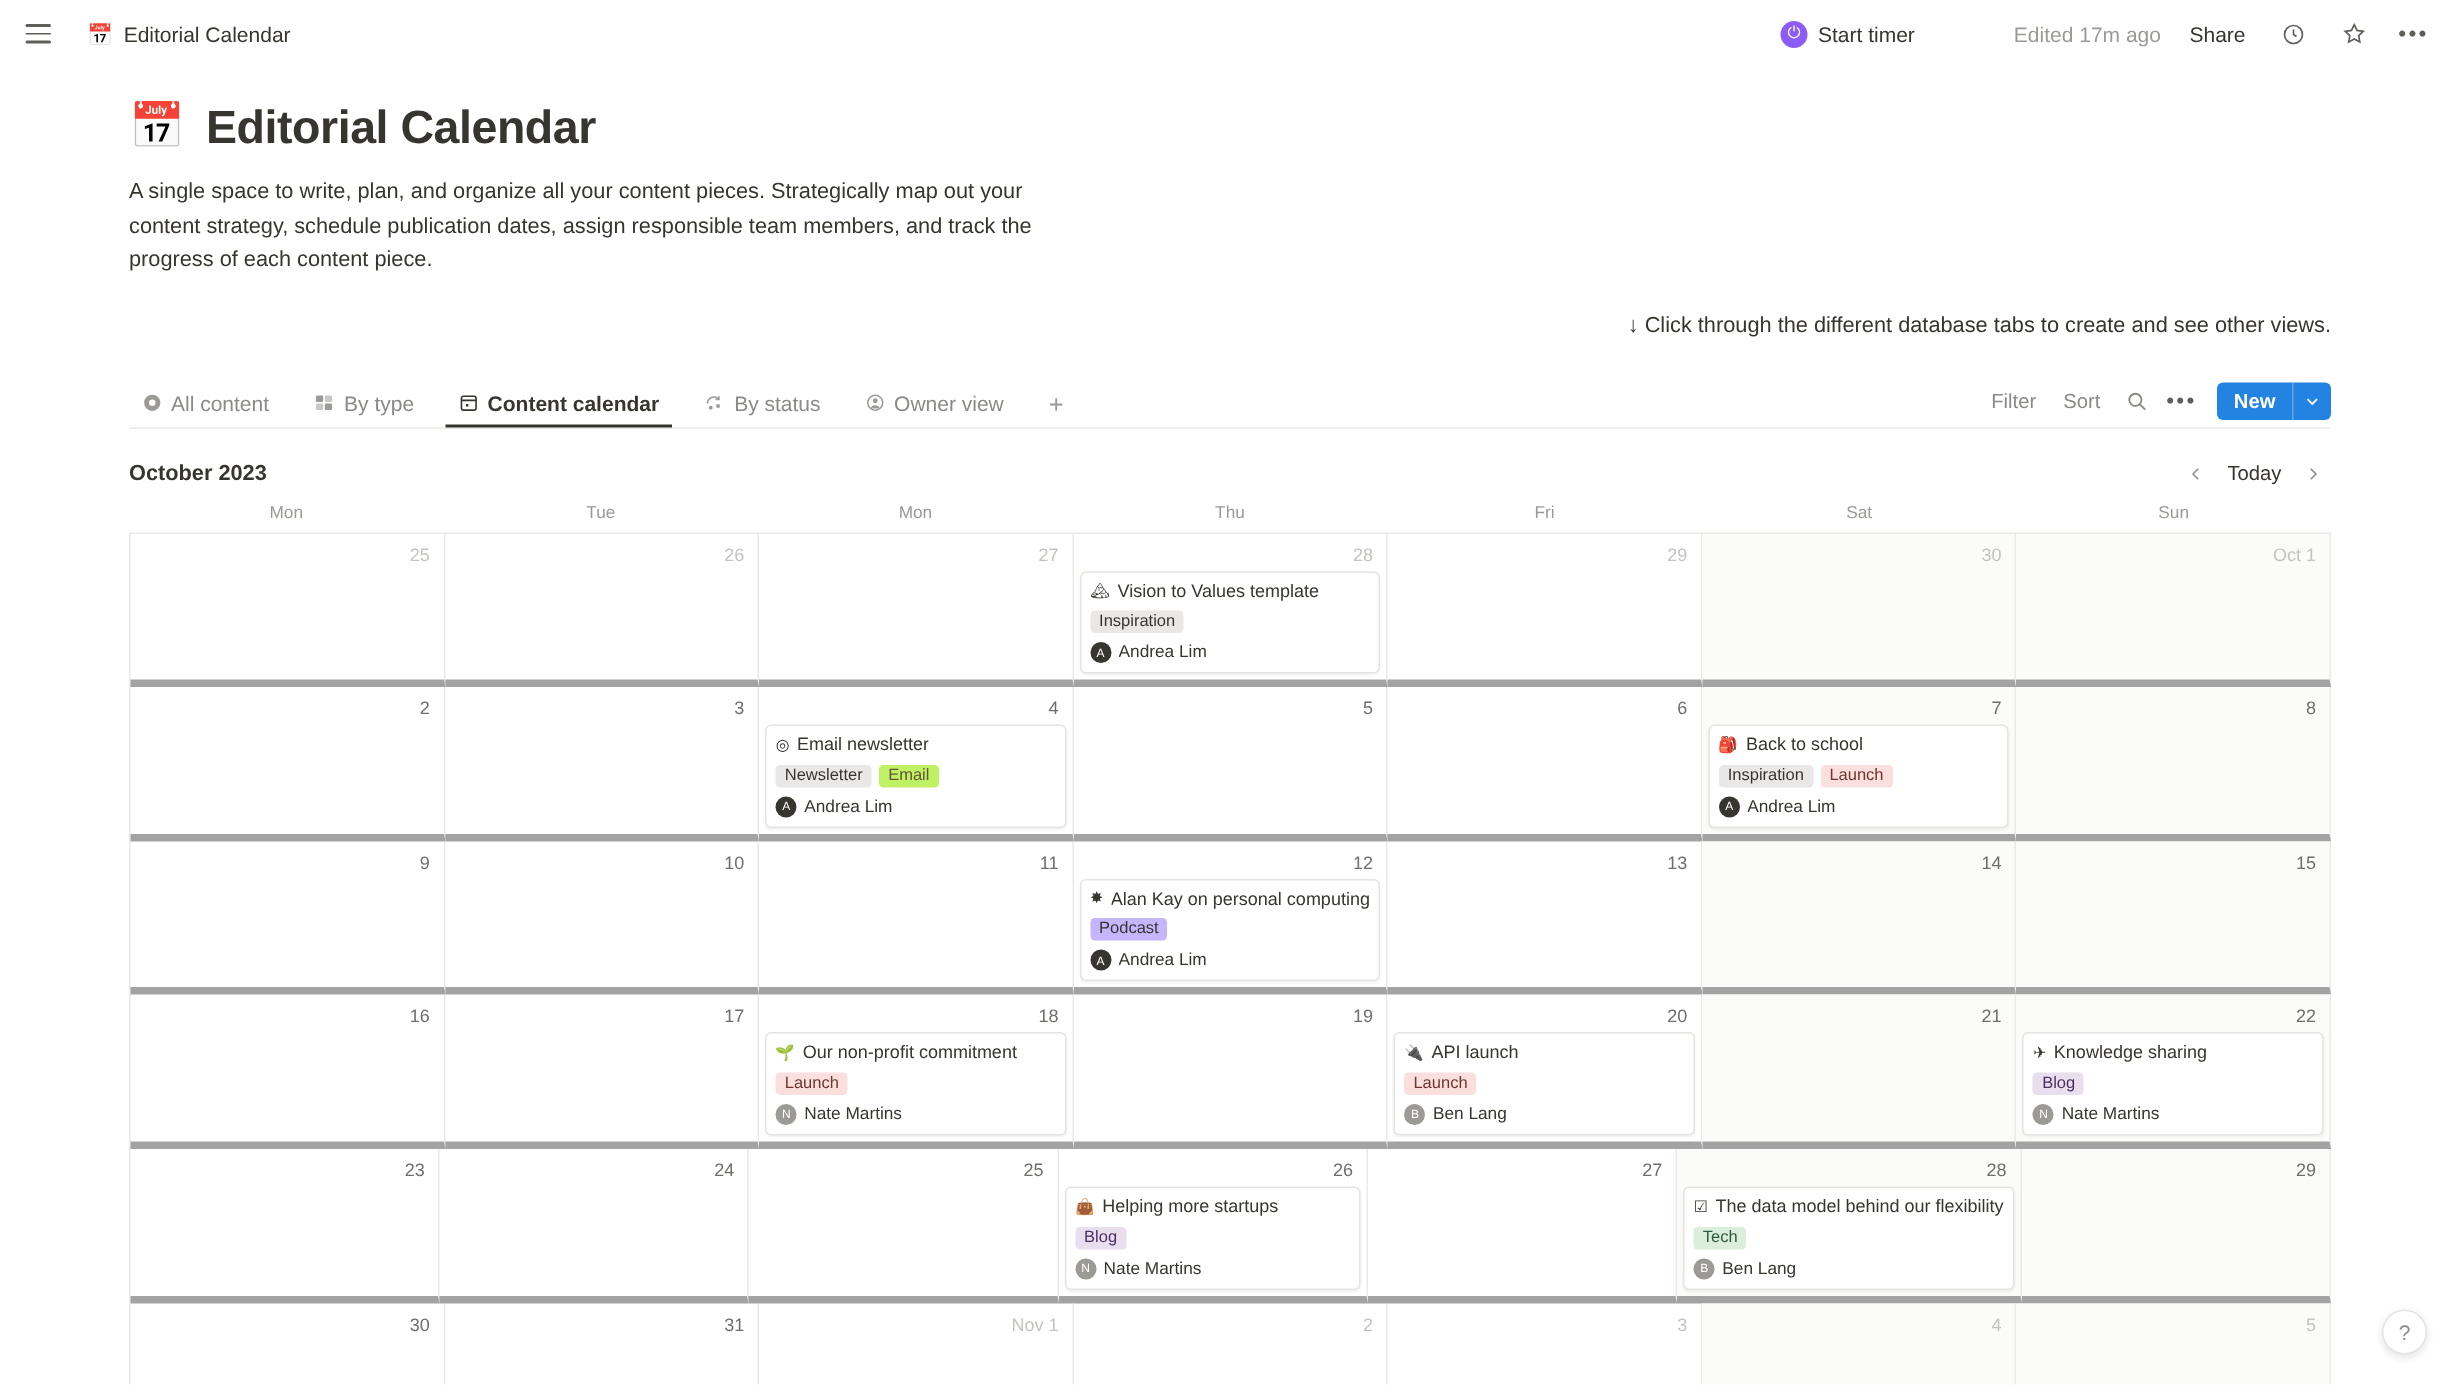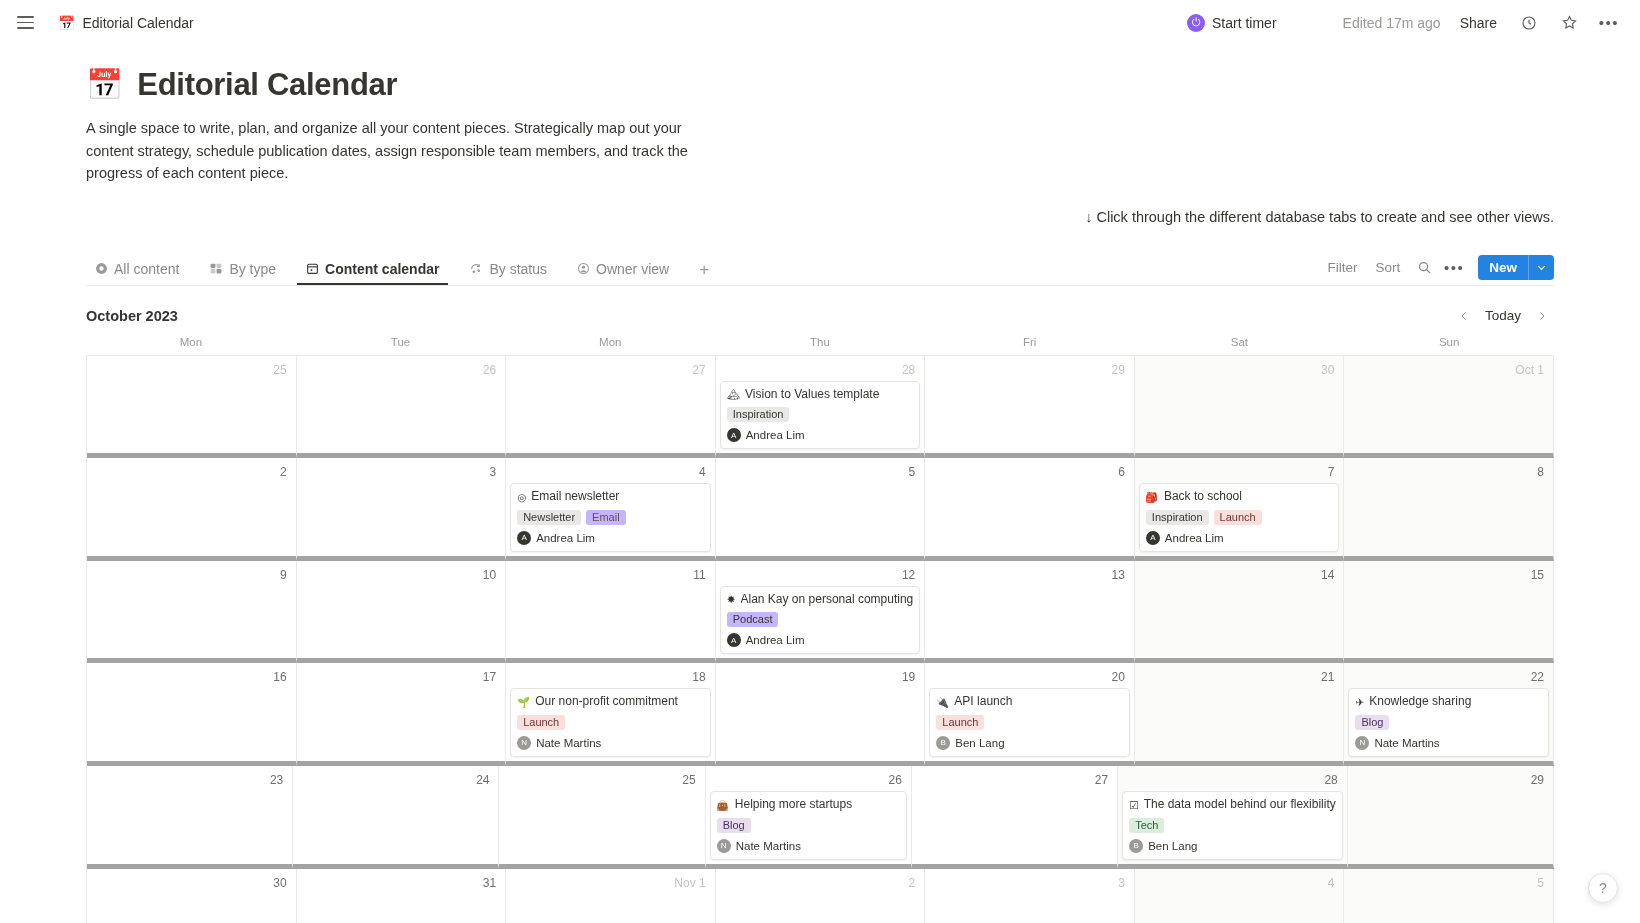--- a/index.html
+++ b/index.html
@@ -363,21 +363,21 @@
           </div>
           <div class="cal-cell">
             <div class="daynum">4</div>
             <div class="event">
               <div class="ev-title-row">
                 <span class="ev-ico">◎</span>
                 <span class="ev-title">Email newsletter</span>
               </div>
               <div class="ev-tags">
                 <span class="tag" style="background: rgb(233, 232, 230); color: rgb(55, 53, 47);">Newsletter</span>
-                <span class="tag" style="background: #c4b5fd; color: rgb(100, 84, 59);">Email</span>
+                <span class="tag" style="background: #bef264; color: rgb(100, 84, 59);">Email</span>
               </div>
               <div class="ev-person">
                 <span class="avatar" style="background: rgb(55, 53, 47);">A</span>
                 <span class="ev-person-name">Andrea Lim</span>
               </div>
             </div>
           </div>
           <div class="cal-cell">
             <div class="daynum">5</div>
           </div>

